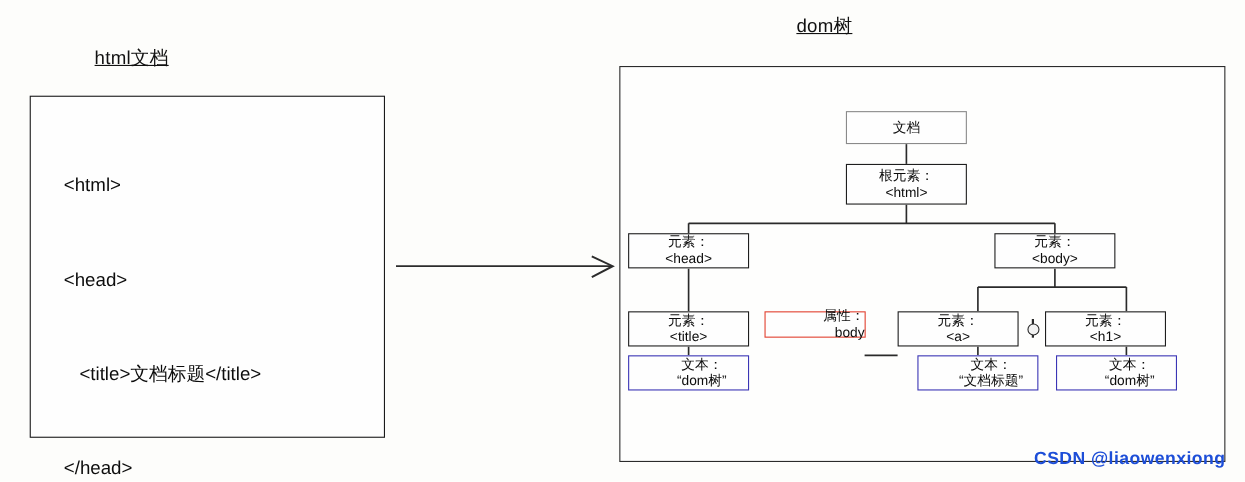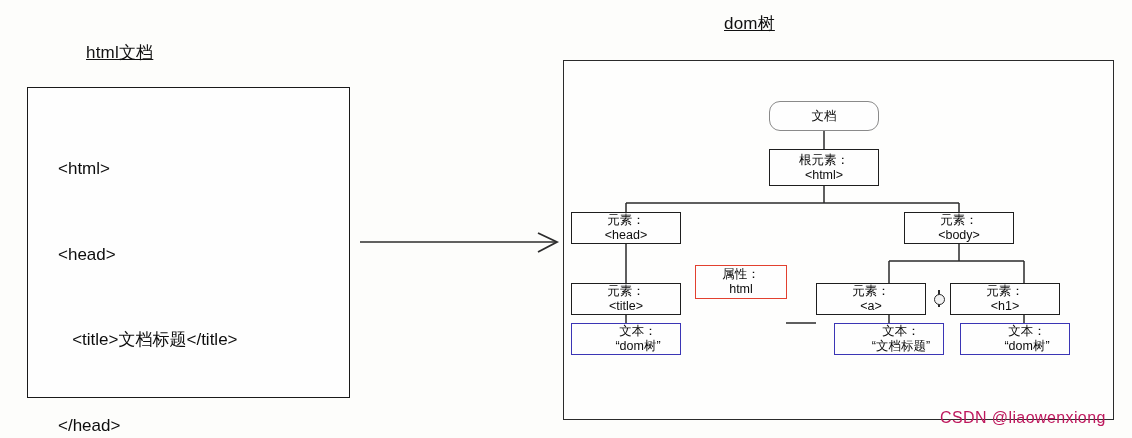--- a/index.html
+++ b/index.html
@@ -118,24 +118,25 @@
     background: #2a2a2a;
     z-index: 4;
   }
 
   
   #watermark {
     position: absolute;
     left: 940px;
     top: 409px;
     font-size: 16px;
-    color: #be185d;
+    color: #1d4ed8;
     letter-spacing: 0.4px;
     white-space: nowrap;
     z-index: 9;
+    font-weight: bold;
   }
 </style>
 </head>
 <body>
 
 <div id="canvas">
 
   <div id="title-html" class="panel-title">html文档</div>
   <div id="title-dom" class="panel-title">dom树</div>
 
@@ -184,21 +185,21 @@
         <line x1="222" y1="262" x2="252" y2="262"></line>
 
         <line x1="62" y1="254" x2="62" y2="262"></line>
 
         <line x1="325" y1="254" x2="325" y2="262"></line>
 
         <line x1="460" y1="254" x2="460" y2="262"></line>
       </g>
     </svg>
 
-    <div class="node node-doc" style="left:205px; top:40px; width:110px; height:30px;border-radius:11px;">
+    <div class="node node-doc" style="left:205px; top:40px; width:110px; height:30px;">
       <span class="ln">文档</span>
     </div>
 
     <div class="node node-el" style="left:205px; top:88px; width:110px; height:37px;">
       <span class="ln">根元素：</span>
       <span class="ln">&lt;html&gt;</span>
     </div>
 
     <div class="node node-el" style="left:7px; top:151px; width:110px; height:32px;">
       <span class="ln">元素：</span>
@@ -208,23 +209,23 @@
     <div class="node node-el" style="left:340px; top:151px; width:110px; height:32px;">
       <span class="ln">元素：</span>
       <span class="ln">&lt;body&gt;</span>
     </div>
 
     <div class="node node-el" style="left:7px; top:222px; width:110px; height:32px;">
       <span class="ln">元素：</span>
       <span class="ln">&lt;title&gt;</span>
     </div>
 
-    <div class="node node-attr" style="left:131px; top:204px; width:92px; height:34px;">
+    <div class="node node-attr" style="left:131px; top:222px; width:92px; height:24px;align-items:flex-end;">
       <span class="ln">属性：</span>
-      <span class="ln">html</span>
+      <span class="ln">body</span>
     </div>
 
     <div class="node node-el" style="left:252px; top:222px; width:110px; height:32px;">
       <span class="ln">元素：</span>
       <span class="ln">&lt;a&gt;</span>
     </div>
 
     <div class="handle-bar" style="left:374px; top:229px;"></div>
     <div class="handle" style="left:370px; top:233px;"></div>
 

